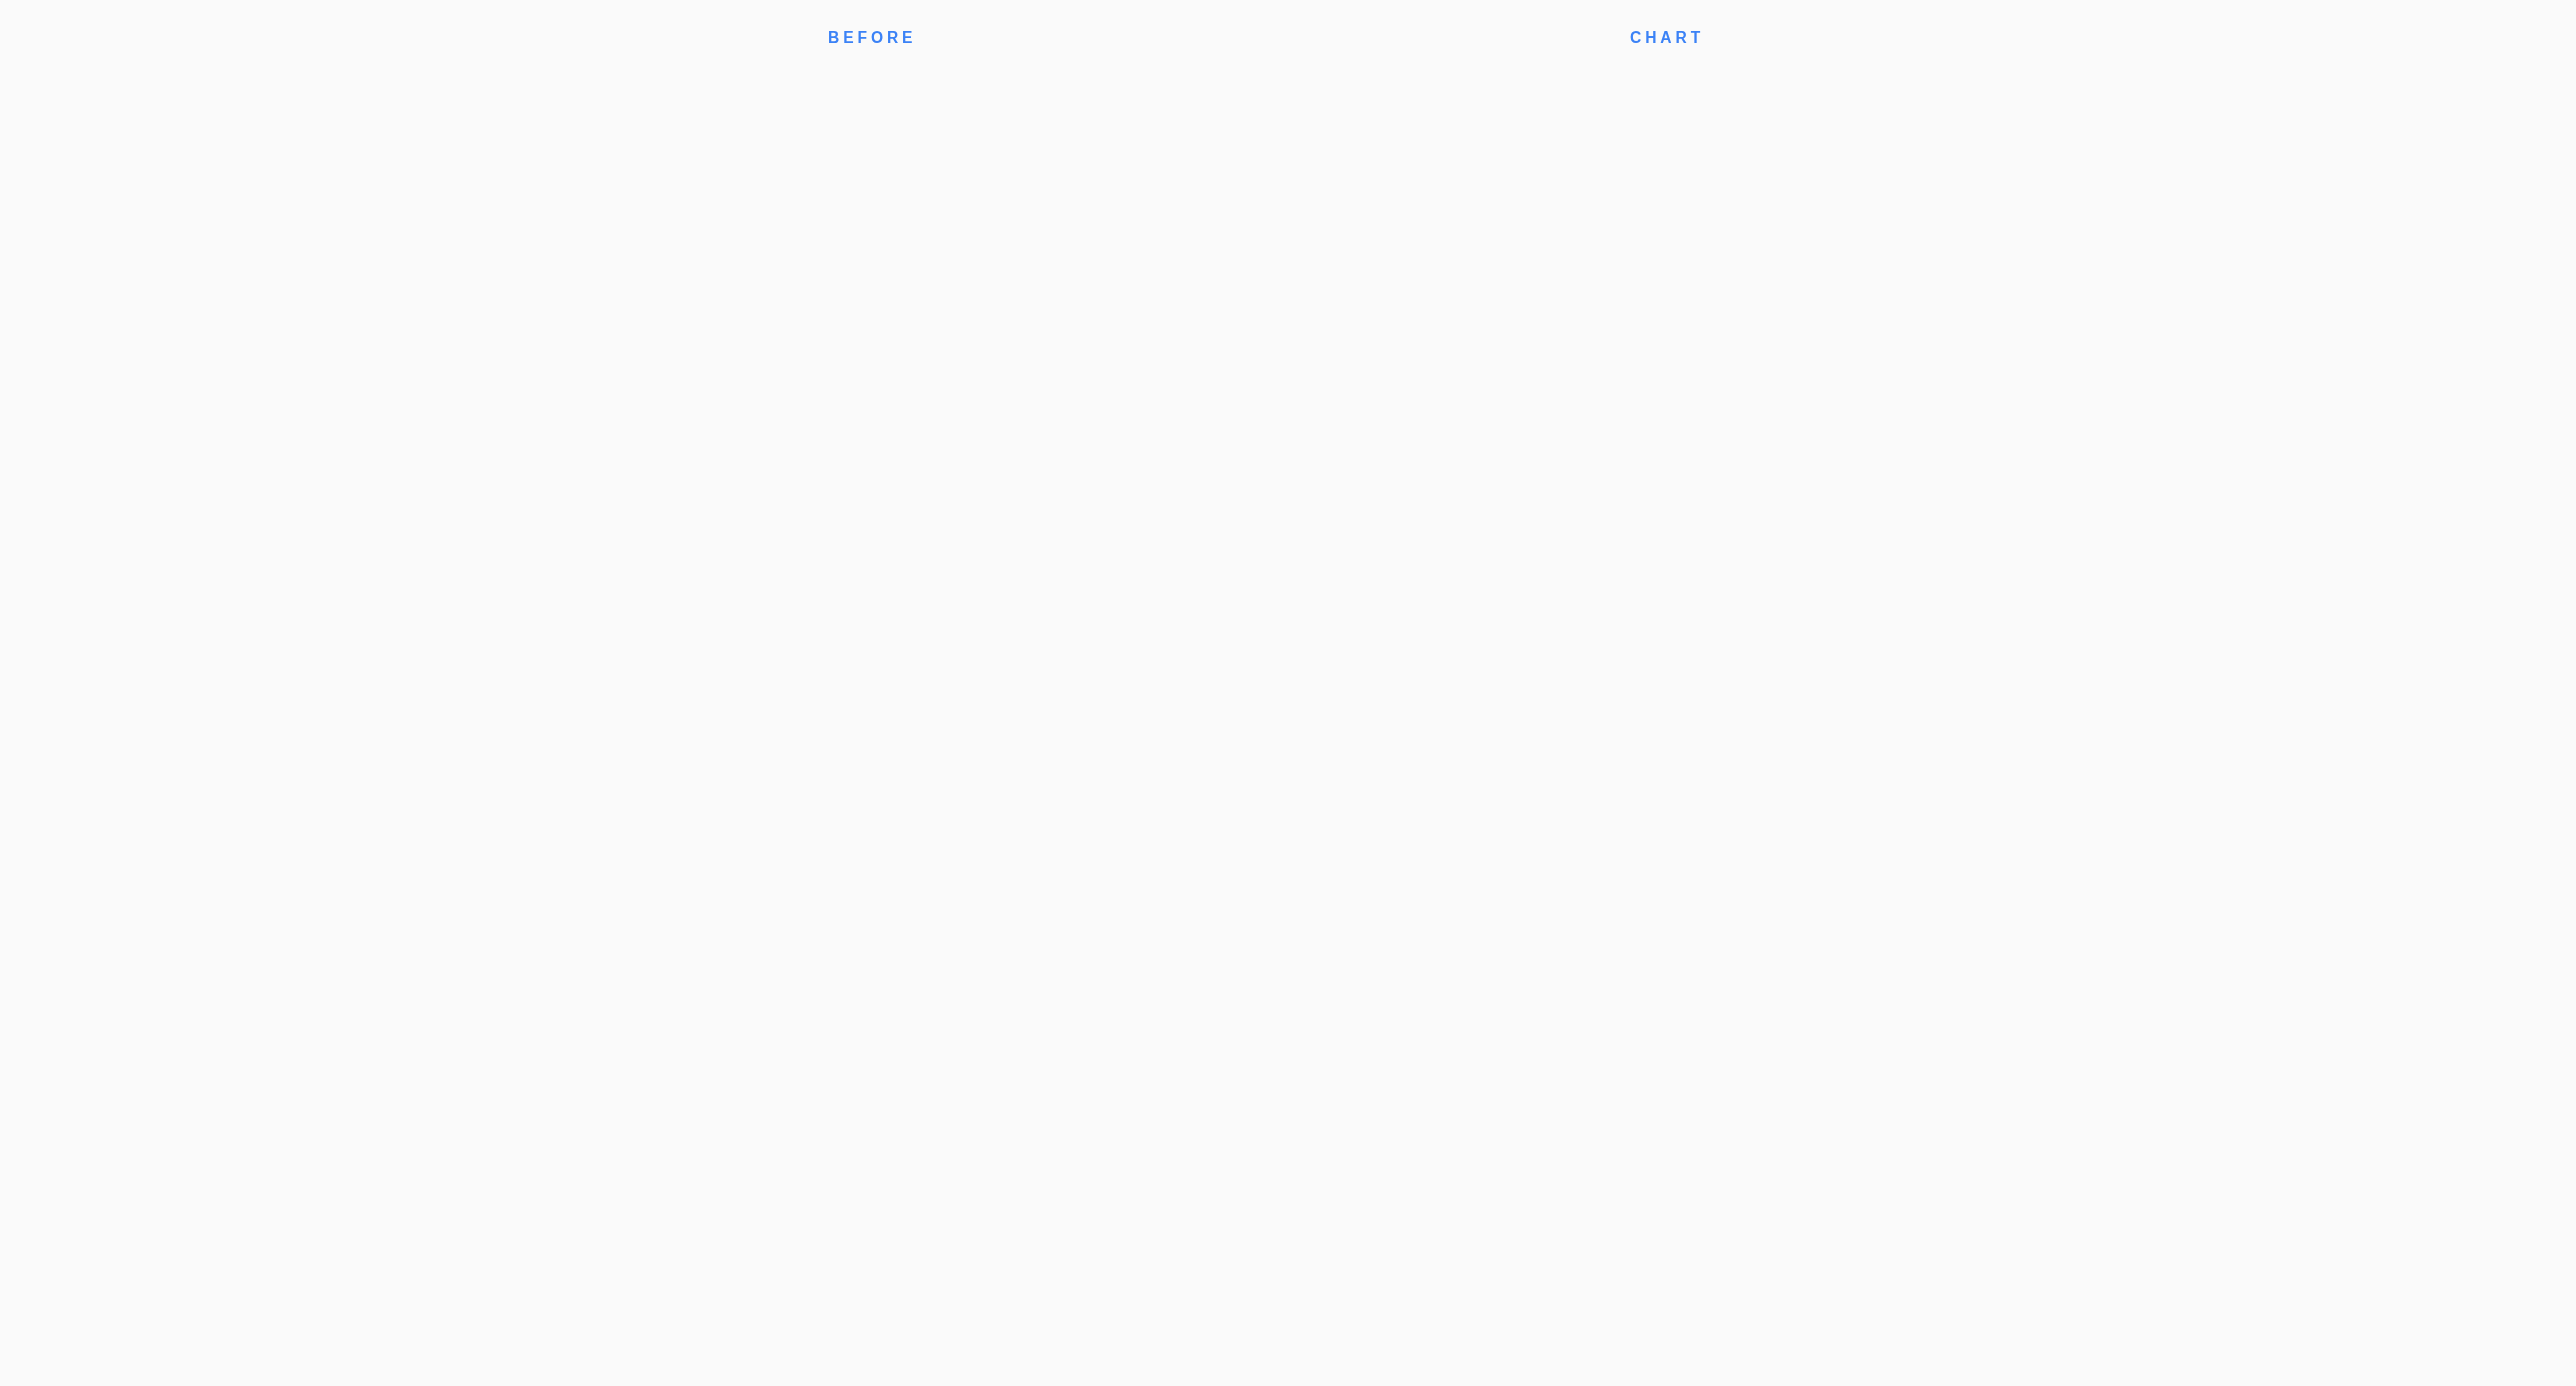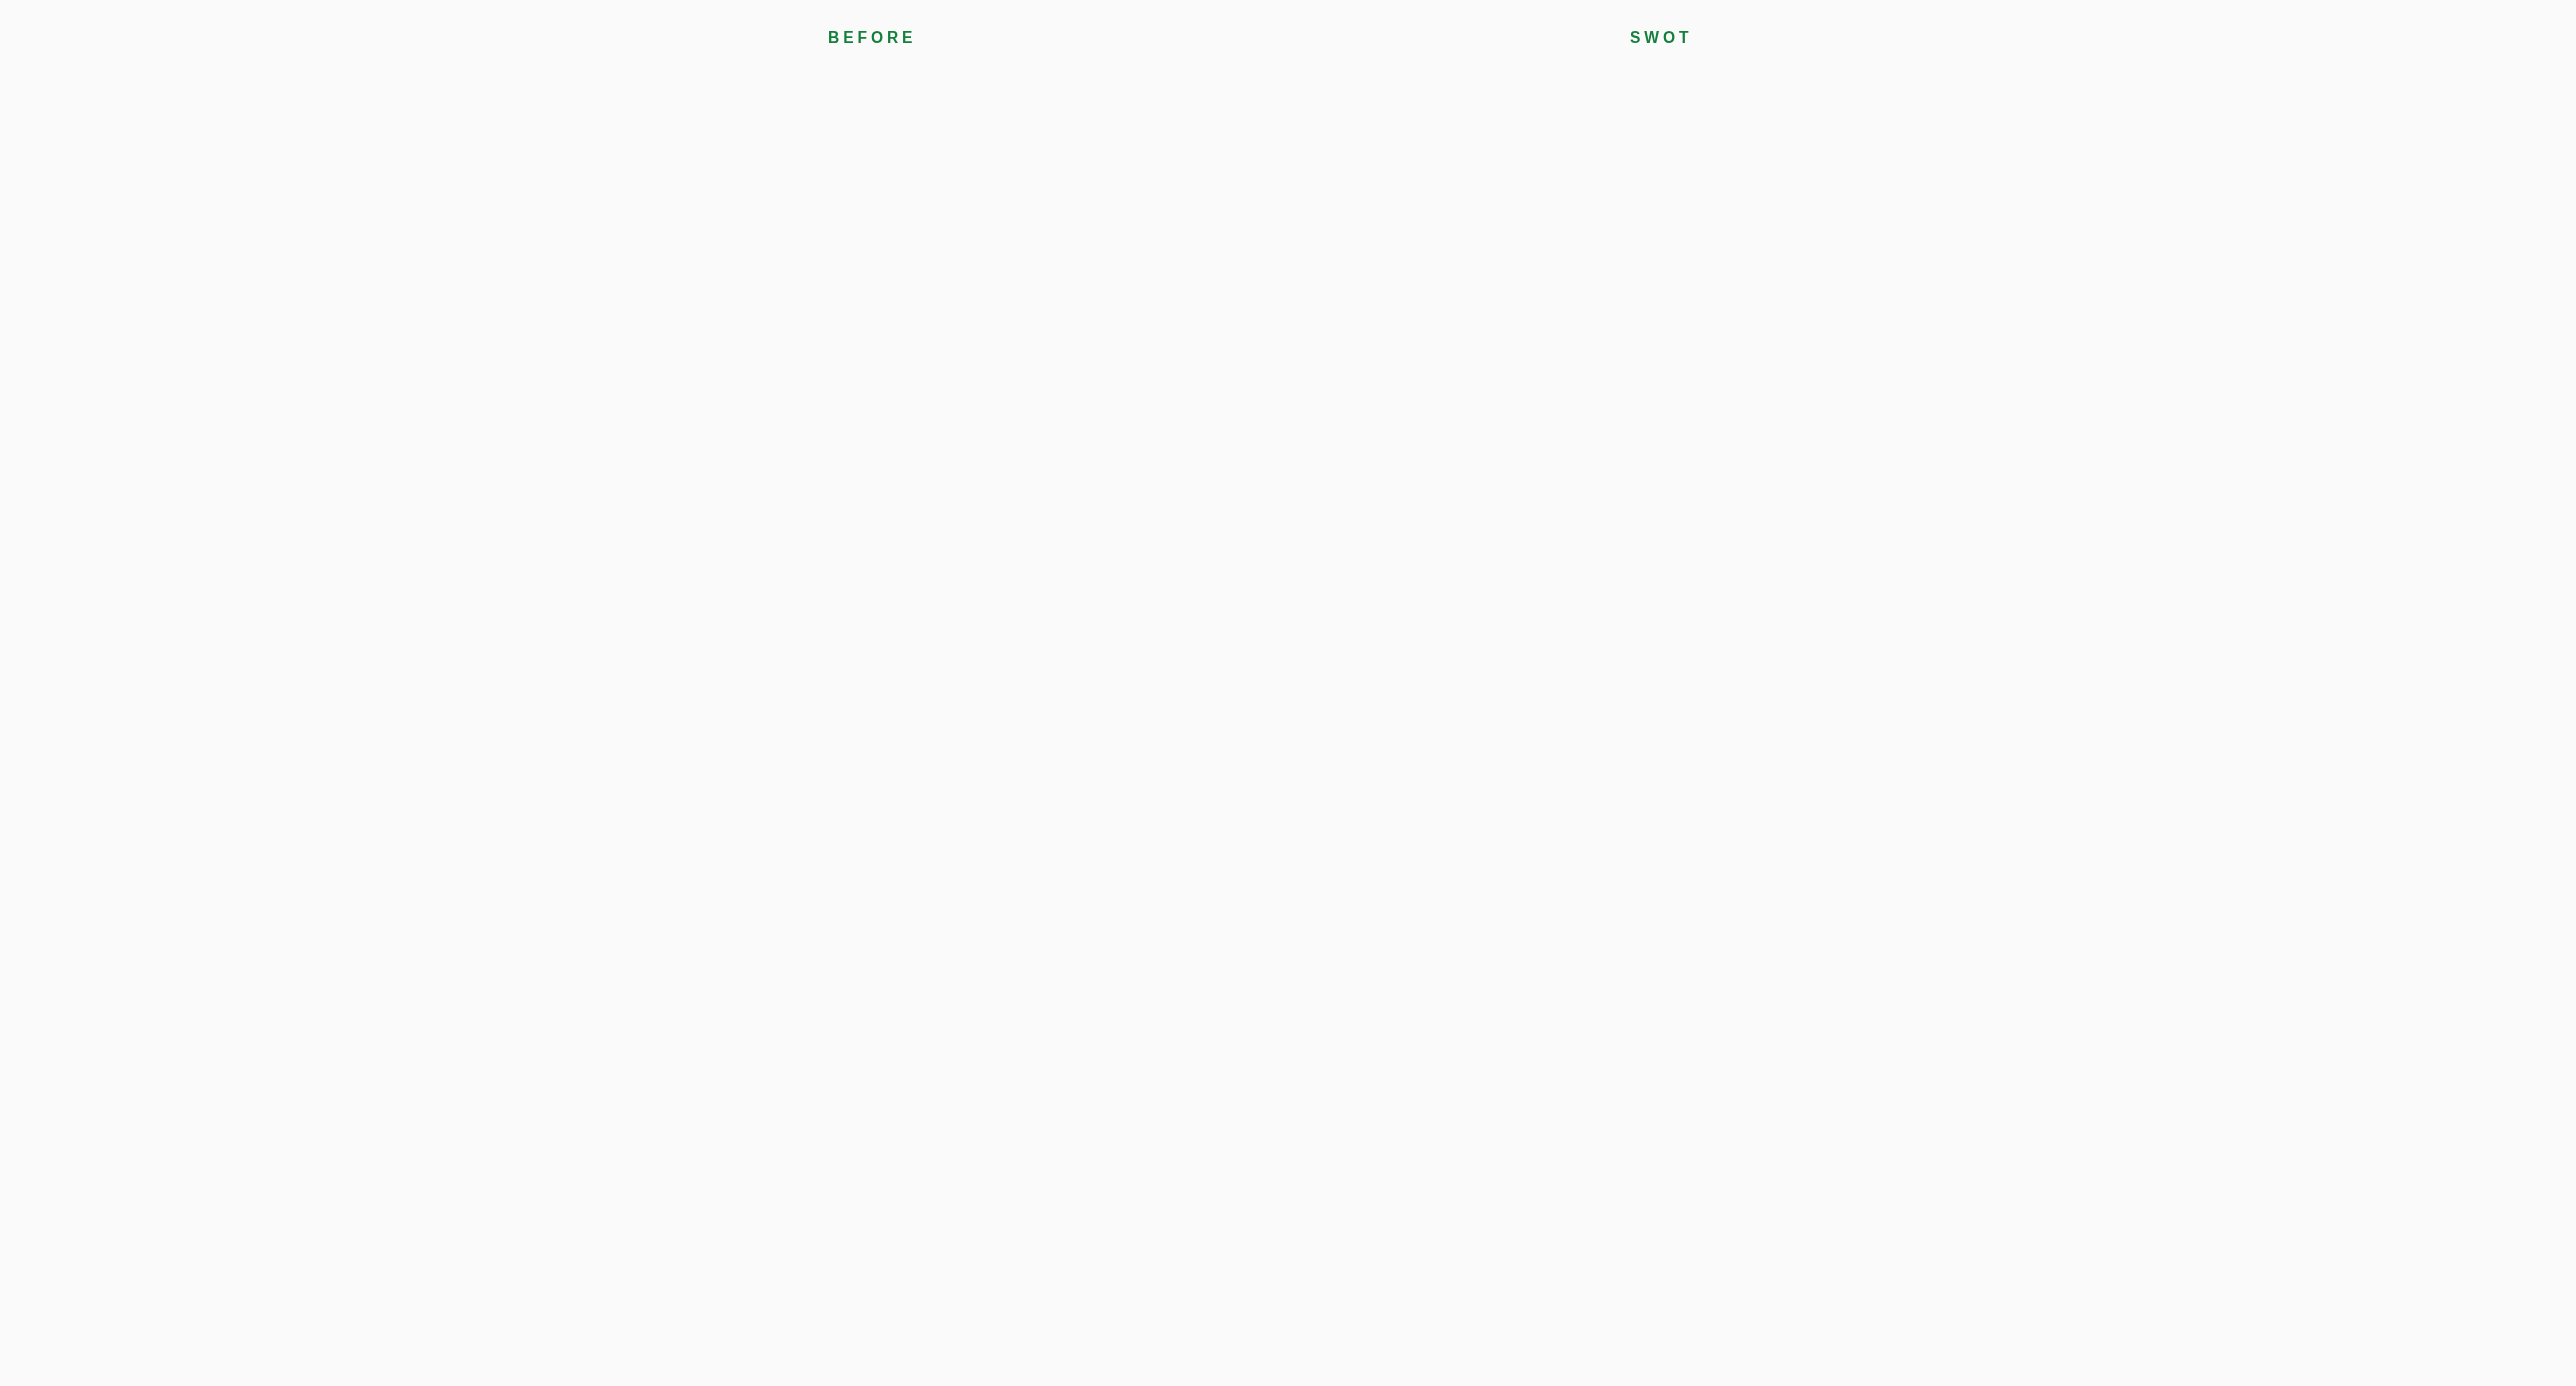--- a/index.html
+++ b/index.html
@@ -1,18 +1,18 @@
 <!DOCTYPE html>
 <html><head>
 <meta charset="utf-8">
 <style>
 *{margin:0;padding:0;box-sizing:border-box;font-family:-apple-system,BlinkMacSystemFont,'Segoe UI',Arial,sans-serif}
 body{background:#fafafa;padding:29px}
 .canvas{width:1428px;margin:0 auto;position:relative}
-.heading{font-size:15.6px;letter-spacing:3.9px;color:#15803d;font-weight:600;text-align:center}
+.heading{font-size:15.6px;letter-spacing:3.9px;color:#3b82f6;font-weight:600;text-align:center}
 .section-before{position:absolute;left:254px;top:0}
 .section-after{position:absolute;left:1056px;top:0}
 
 
 .before-card{position:absolute;left:254px;top:49px;width:98px;height:98px;background:#5b52e8;border-radius:15.6px;color:#fff;display:flex;flex-direction:column;align-items:center;justify-content:center;box-shadow:0 9.8px 24.4px rgba(91,82,232,.3)}
 .before-card .close{position:absolute;top:5.9px;right:7.8px;font-size:11.7px;cursor:pointer}
 .before-card .heart{position:absolute;top:7.8px;left:50%;transform:translateX(-50%);font-size:9.8px;opacity:.8}
 .before-card .score{font-size:27px;font-weight:300}
 .before-card .delta{font-size:9.8px;vertical-align:super;margin-left:2px}
 .before-card .label{font-size:8.8px;margin-top:5.9px}
@@ -115,21 +115,21 @@
 .bottom-bar .del{color:#ef4444}
 .bottom-bar .hint{margin-left:auto;color:#999}
 .ytick{position:absolute;right:-11.7px;font-size:4.9px;color:#ccc}
 .snippet-count-link{float:right;color:#5b52e8;font-size:5.9px}
 </style>
 </head>
 <body>
 
 <div class="canvas">
   <div class="heading section-before">BEFORE</div>
-  <div class="heading section-after">SWOT</div>
+  <div class="heading section-after">CHART</div>
 
   <div class="before-card">
     <span class="heart">♡</span>
     <span class="close">×</span>
     <div>
       <span class="score">53</span><span class="delta">+12</span>
     </div>
     <div class="label">Primark Ireland</div>
   </div>
 

